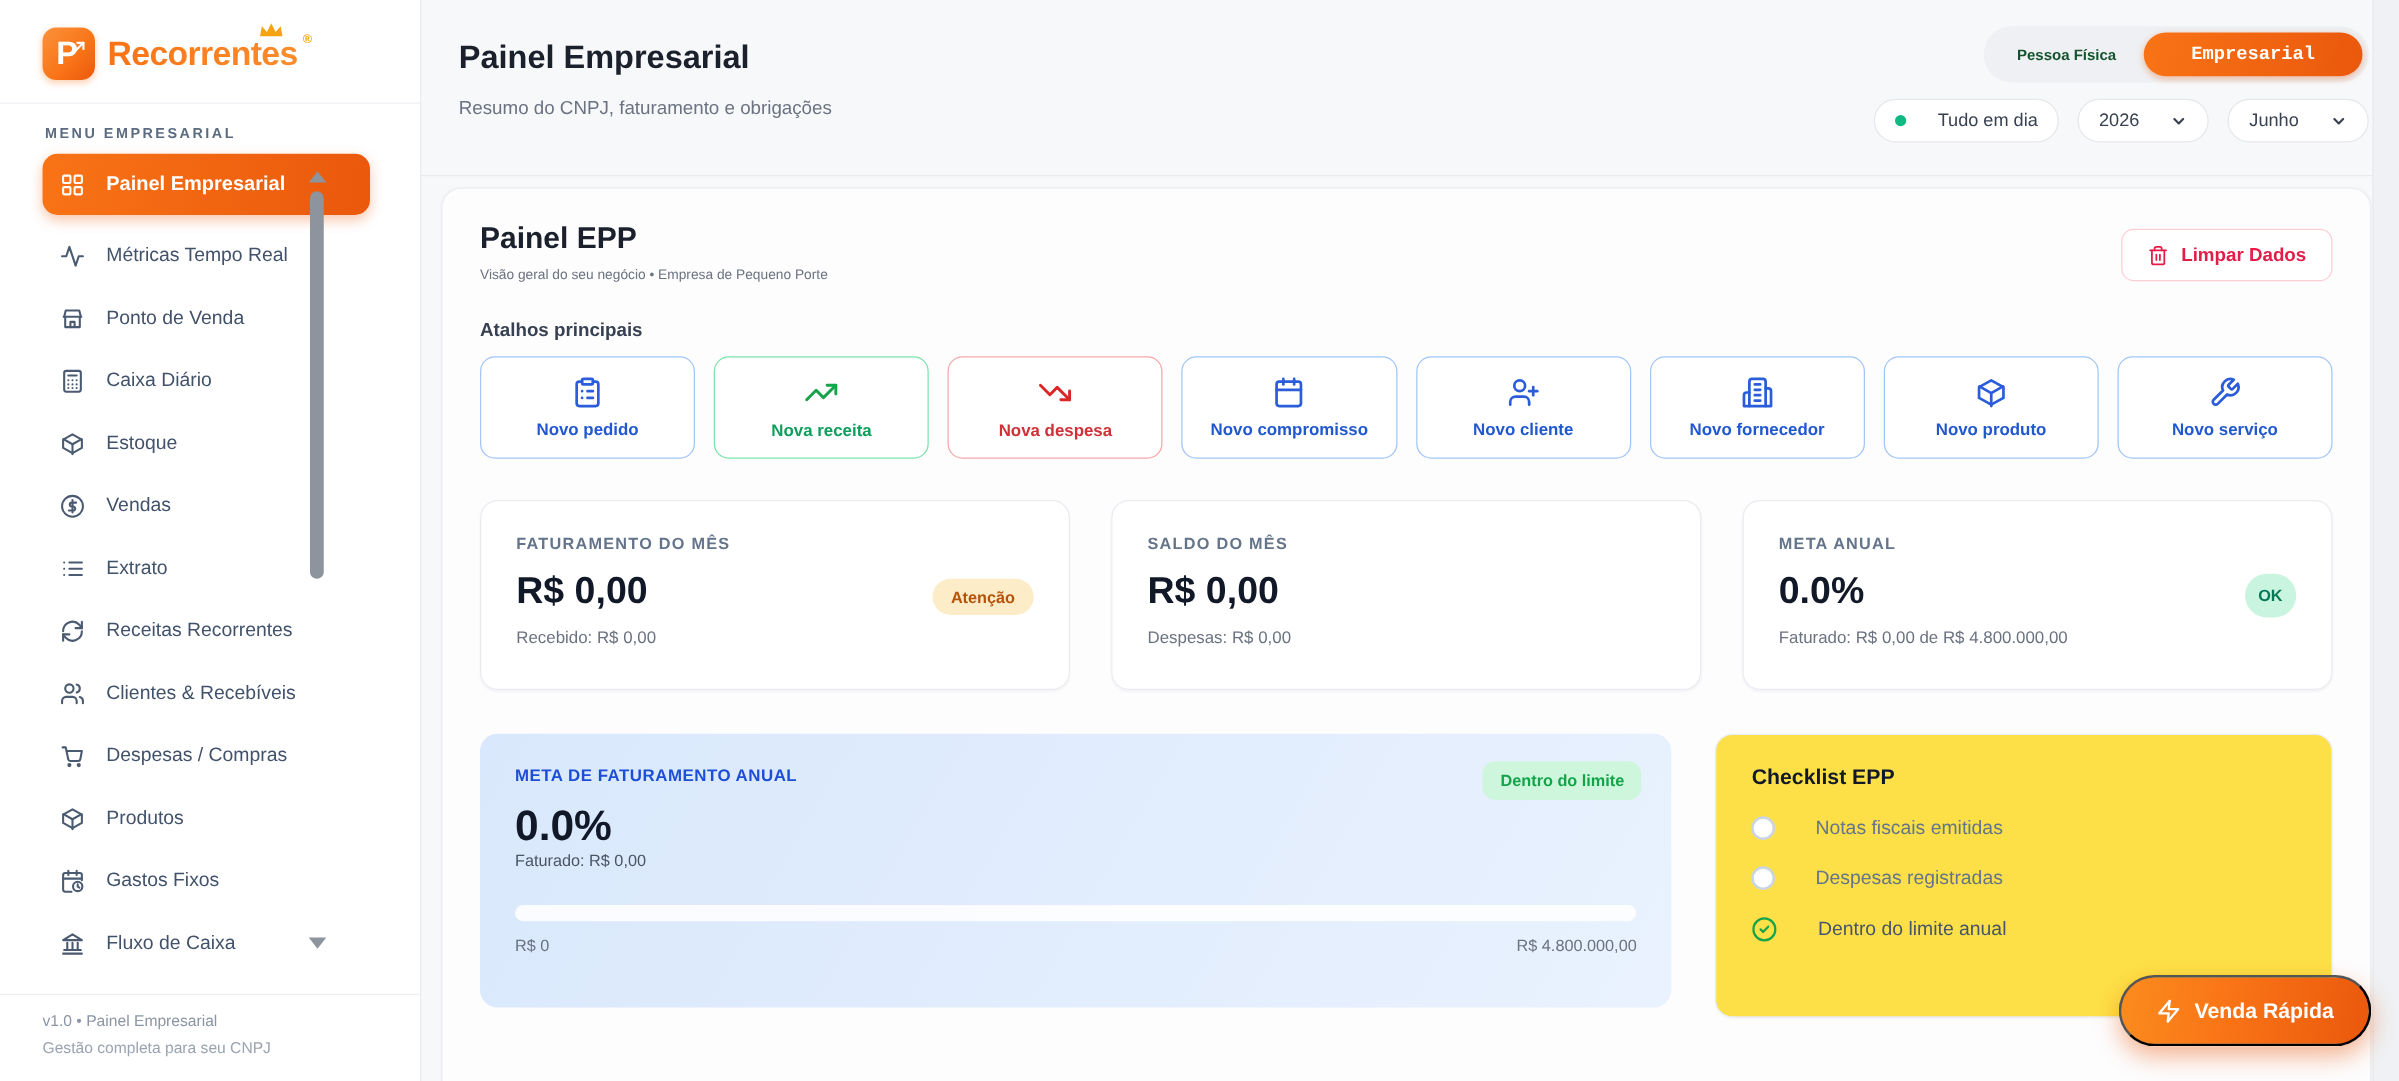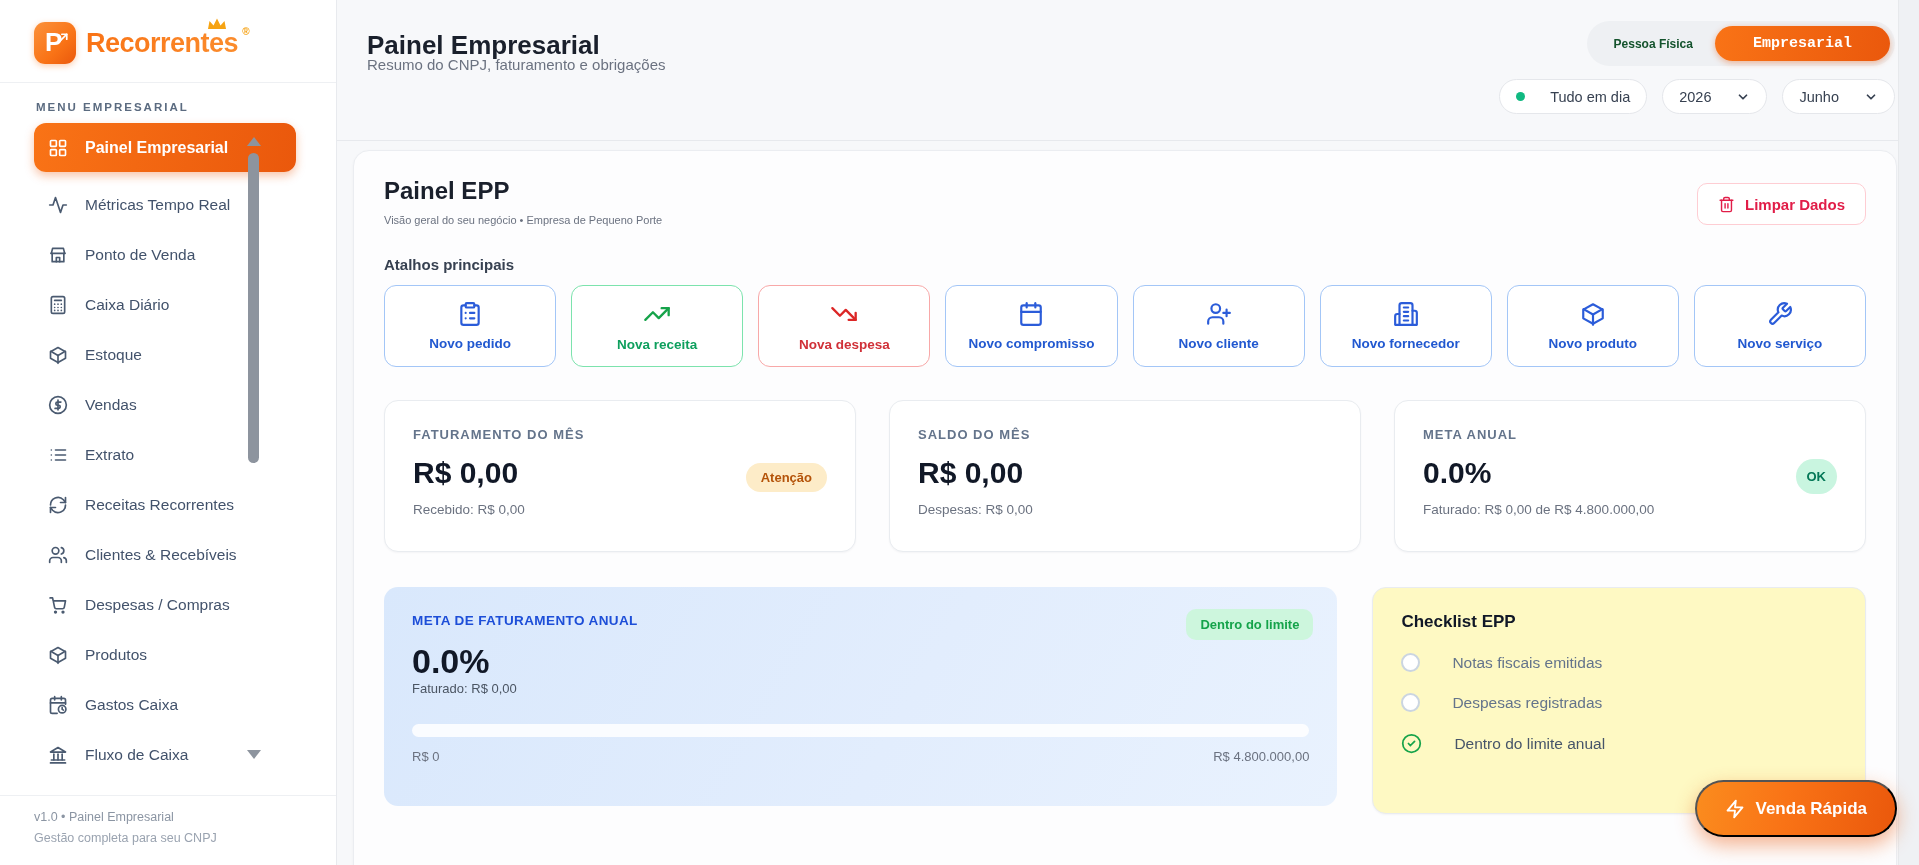--- a/index.html
+++ b/index.html
@@ -33,21 +33,21 @@
   .side-scroll-down { position:absolute; left:247px; top:750px; width:0; height:0; border-left:7px solid transparent; border-right:7px solid transparent; border-top:9px solid #8d949e; }
 
   .side-footer { position:absolute; left:0; bottom:0; width:100%; padding:14px 34px 20px 34px; border-top:1px solid #eef0f3; }
   .side-footer .l1 { font-size:12.5px; color:#8b95a3; margin-bottom:7px; }
   .side-footer .l2 { font-size:12.5px; color:#9aa3b0; }
 
   
   .main { position:absolute; left:337px; top:0; right:0; bottom:0; background:#f7f8fa; }
   .main-header { position:absolute; left:0; top:0; right:0; height:141px; border-bottom:1px solid #e7e9ed; }
   .page-title { position:absolute; left:30px; top:30px; font-size:26px; font-weight:800; color:#1a202c; }
-  .page-sub { position:absolute; left:30px; top:56px; font-size:15px; color:#6b7280; }
+  .page-sub { position:absolute; left:30px; top:78px; font-size:15px; color:#6b7280; }
   .header-right { position:absolute; right:24px; top:21px; display:flex; flex-direction:column; align-items:flex-end; gap:13px; }
   .seg-toggle { display:flex; align-items:center; background:#eef0f3; border-radius:999px; padding:5px; }
   .seg-off { padding:8px 22px; font-size:12px; font-weight:700; color:#14532d; border-radius:999px; cursor:pointer; }
   .seg-on { padding:9px 38px; font-size:15px; font-weight:700; color:#fff; border-radius:999px; background:linear-gradient(100deg,#f97316,#ea580c); box-shadow:0 2px 6px rgba(234,88,12,.4); cursor:pointer;font-family:Liberation Mono, monospace; }
   .pill-row { display:flex; gap:15px; }
   .pill { display:flex; align-items:center; gap:25px; height:35px; padding:0 16px; background:#fff; border:1px solid #e5e7eb; border-radius:999px; font-size:14.5px; color:#374151; cursor:pointer; }
   .dot { width:9px; height:9px; border-radius:50%; background:#10b981; }
   .chev { stroke:#374151; }
 
   
@@ -80,21 +80,21 @@
   .bottom-row { display:flex; gap:35px; margin-top:35px; padding:0 14px; }
   .meta-card { position:relative; flex:2.06; height:219px; border-radius:14px; background:linear-gradient(120deg,#d9e8fc,#e2edfd 55%,#e9f2fe); padding:26px 28px; }
   .meta-title { font-size:13.5px; font-weight:700; color:#1d4ed8; letter-spacing:.4px; }
   .meta-badge { position:absolute; right:24px; top:22px; background:#cdf6dd; color:#15a34a; font-size:13px; font-weight:600; padding:8px 14px; border-radius:10px; }
   .meta-value { margin-top:14px; font-size:34px; font-weight:800; color:#111827; }
   .meta-sub { margin-top:0; font-size:13px; color:#4b5563; }
   .meta-track { margin-top:28px; height:13px; border-radius:999px; background:rgba(255,255,255,.85); overflow:hidden; }
   .meta-fill { height:100%; width:0%; background:#2563eb; border-radius:999px; }
   .meta-range { display:flex; justify-content:space-between; margin-top:12px; font-size:13px; color:#6b7280; }
 
-  .check-card { position:relative; flex:1; height:227px; background:#fef9c3; border:1px solid #e9ecf0; border-radius:14px; padding:24px 28px; box-shadow:0 1px 2px rgba(15,23,42,.04); }
+  .check-card { position:relative; flex:1; height:227px; background:#fde047; border:1px solid #e9ecf0; border-radius:14px; padding:24px 28px; box-shadow:0 1px 2px rgba(15,23,42,.04); }
   .check-title { font-size:17px; font-weight:700; color:#111827; }
   .check-item { display:flex; align-items:center; gap:32px; margin-top:21px; font-size:15.5px; color:#64748b; }
   .check-item.done { color:#475569; }
   .ring { width:19px; height:19px; border-radius:50%; border:2px solid #cbd5e1; background:#fff; }
 
   .fab { position:absolute; right:22px; bottom:28px; height:57px; display:flex; align-items:center; gap:11px; padding:0 28px; border-radius:999px; background:linear-gradient(100deg,#fb8c1e,#f97316 45%,#ea580c); color:#fff; font-size:17px; font-weight:700; box-shadow:0 8px 20px rgba(234,88,12,.45); cursor:pointer; }
 
   .edge-gutter { position:absolute; right:0; top:0; width:21px; height:865px; background:#eff1f4; border-left:1px solid #e7e9ec; }
 </style>
 </head>
@@ -212,21 +212,21 @@
         </svg>
       <span class="lbl">Produtos</span>
     </div>
     <div class="nav-item">
       <svg width="20" height="20" viewBox="0 0 24 24" fill="none" stroke-width="2" stroke-linecap="round" stroke-linejoin="round">
           <path d="M21 11V6a2 2 0 0 0-2-2H5a2 2 0 0 0-2 2v14a2 2 0 0 0 2 2h6"></path>
           <path d="M16 2v4M8 2v4M3 9.5h18"></path>
           <circle cx="17" cy="17" r="4.5"></circle>
           <path d="M17 15v2.2l1.6 1"></path>
         </svg>
-      <span class="lbl">Gastos Caixa</span>
+      <span class="lbl">Gastos Fixos</span>
     </div>
     <div class="nav-item">
       <svg width="20" height="20" viewBox="0 0 24 24" fill="none" stroke-width="2" stroke-linecap="round" stroke-linejoin="round">
           <line x1="3" y1="21.5" x2="21" y2="21.5"></line>
           <line x1="4" y1="18" x2="20" y2="18"></line>
           <line x1="7" y1="18" x2="7" y2="11"></line>
           <line x1="12" y1="18" x2="12" y2="11"></line>
           <line x1="17" y1="18" x2="17" y2="11"></line>
           <path d="M3 8.5 12 3l9 5.5Z"></path>
         </svg>

